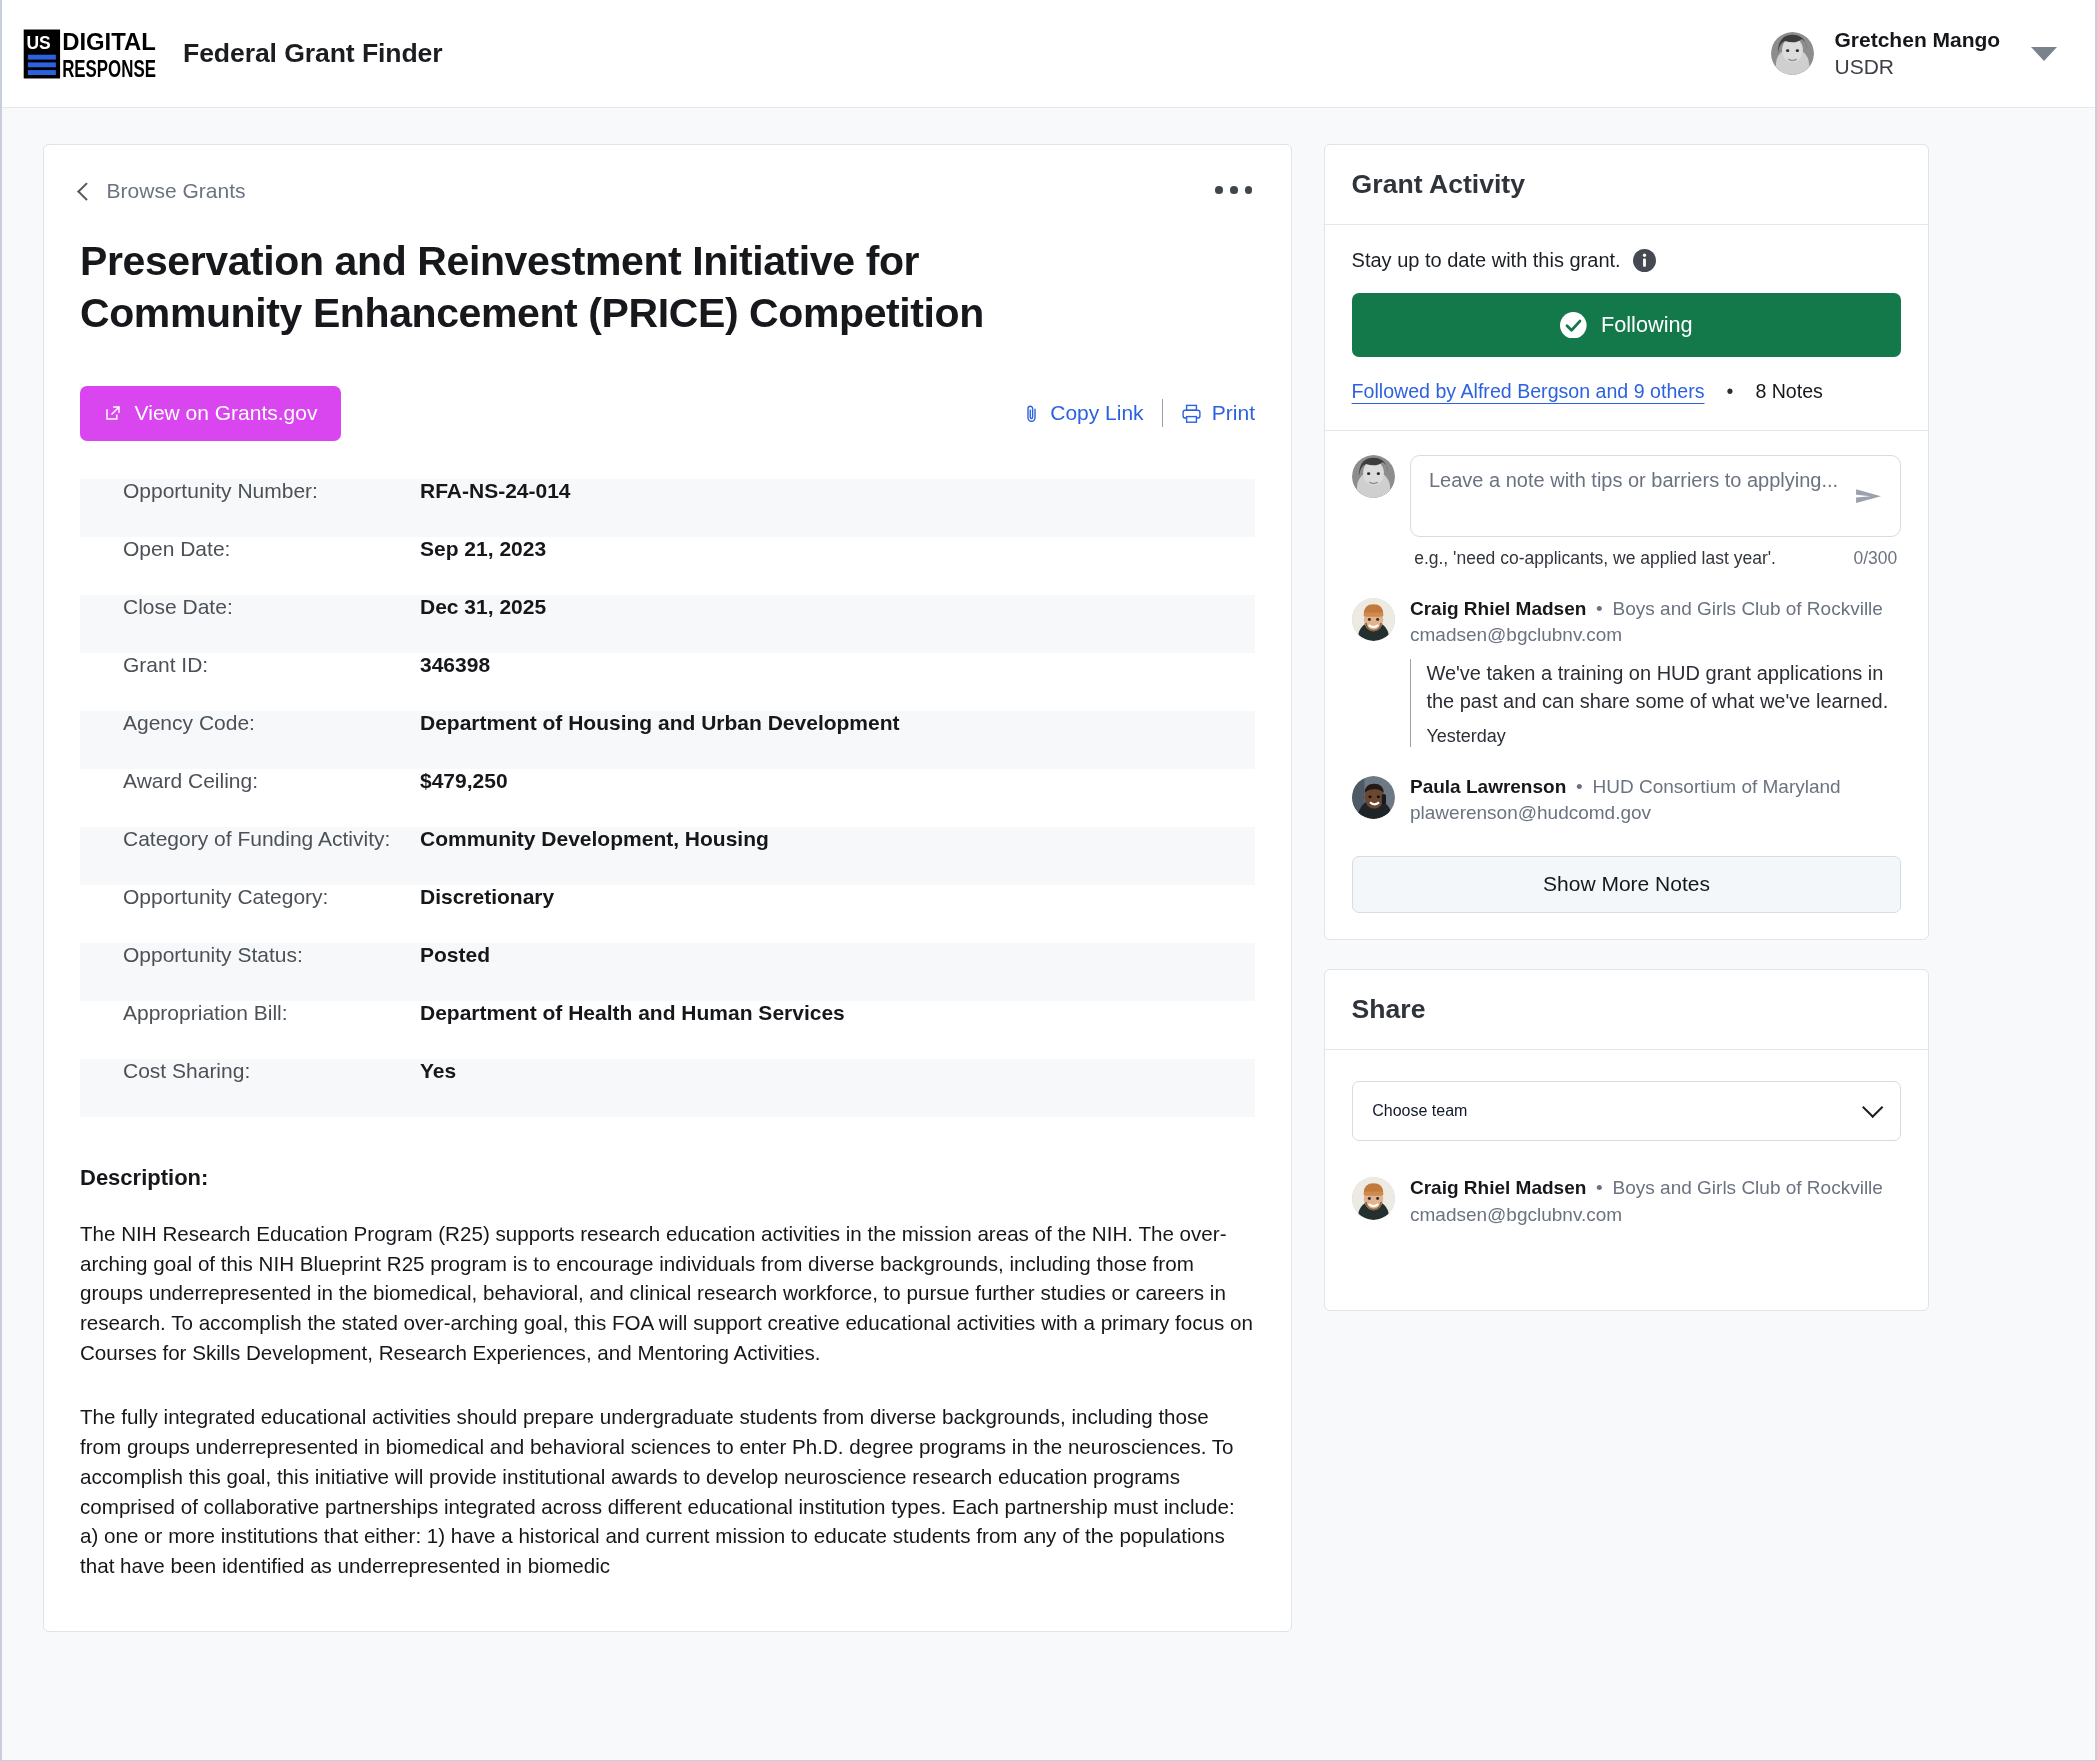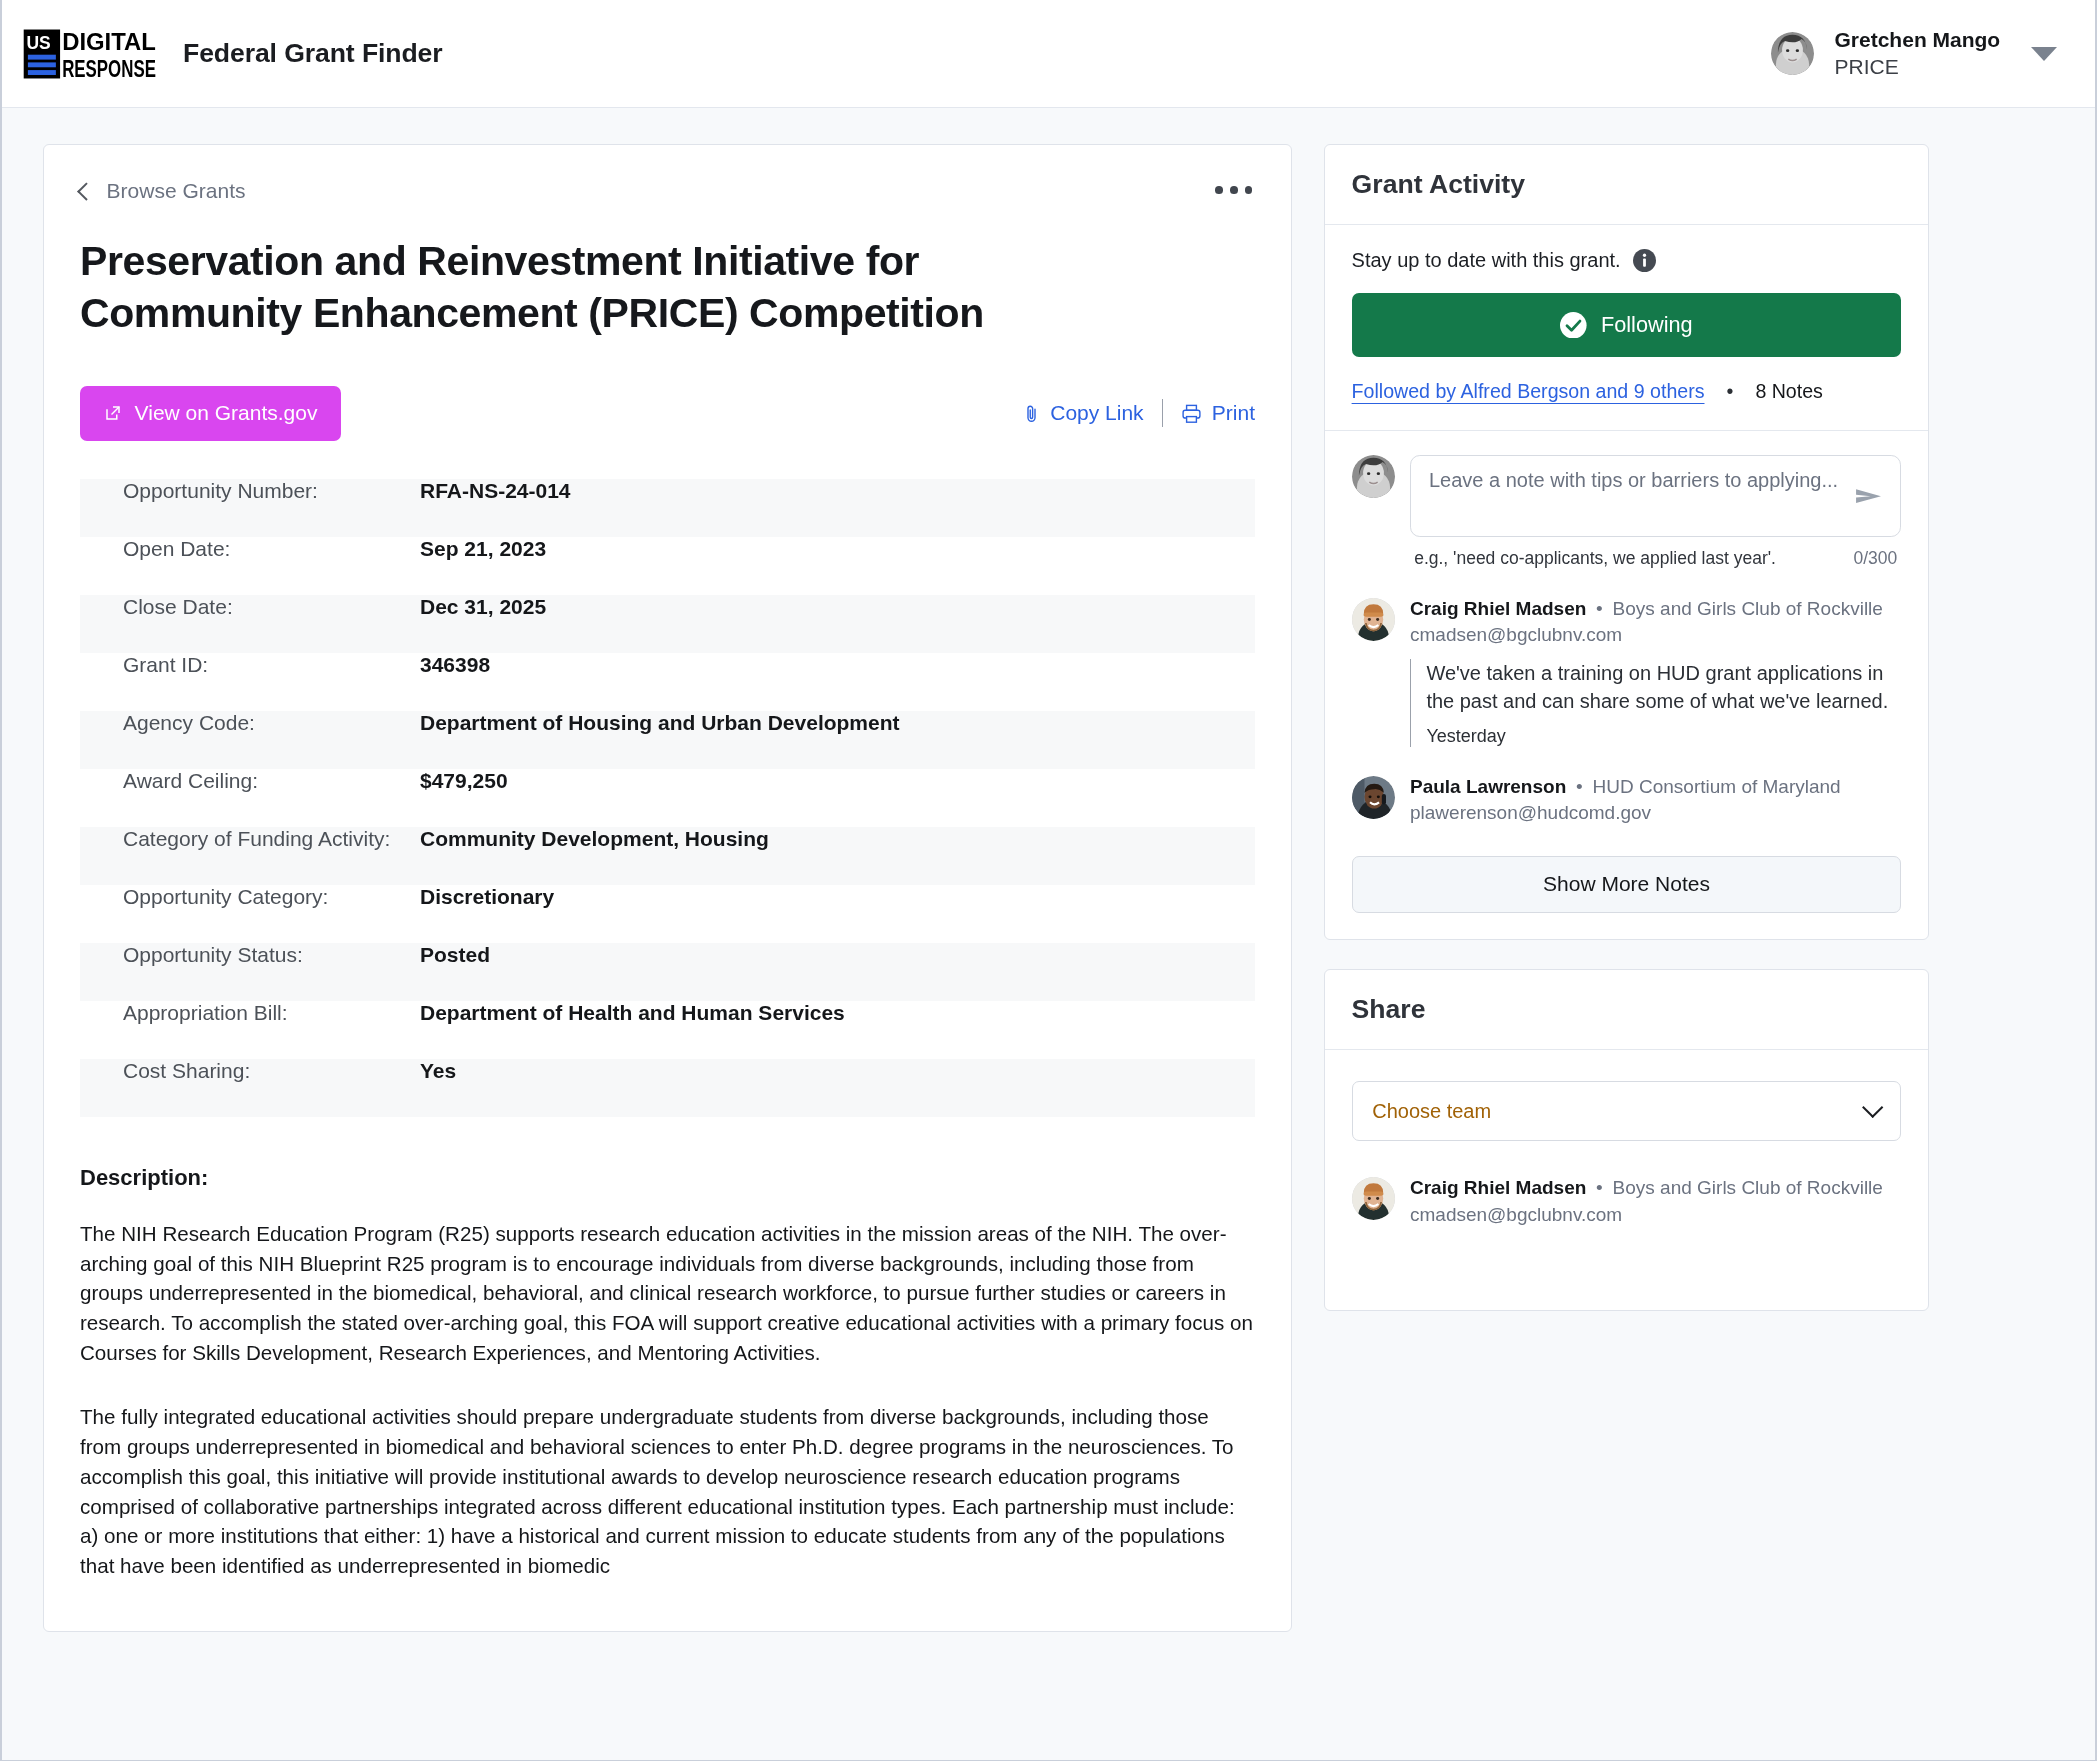--- a/index.html
+++ b/index.html
@@ -279,21 +279,21 @@
   .share-body { padding: 31px 26.6px 84px 26.6px; }
   .select-box {
     border: 1.4px solid #d7dbe2;
     border-radius: 7px;
     height: 60px;
     display: flex; align-items: center;
     padding: 0 19.6px;
     cursor: pointer;
     background: #fff;
   }
-  .select-text { font-size: 20px; color: #a16207; }
+  .select-text { font-size: 16px; color: #0f172a; }
   .chev-down-thin {
     margin-left: auto;
     width: 15.4px; height: 15.4px;
     border-right: 2.8px solid #1b1d21;
     border-bottom: 2.8px solid #1b1d21;
     transform: rotate(45deg);
     margin-top: -7px;
   }
   .share-person { margin-top: 36px; display: flex; gap: 15.4px; }
 </style>
@@ -328,21 +328,21 @@
           <circle cx="31" cy="47" r="24" fill="#cfcfcf"></circle>
           <ellipse cx="31" cy="26" rx="15" ry="18" fill="#dcdcdc"></ellipse>
           <path d="M10 26 Q12 4 31 4 Q50 4 52 26 Q52 14 44 10 Q36 18 20 13 Q12 16 10 30 Z" fill="#3d3d3d"></path>
           <ellipse cx="24" cy="27" rx="2.4" ry="2" fill="#2b2b2b"></ellipse>
           <ellipse cx="38" cy="27" rx="2.4" ry="2" fill="#2b2b2b"></ellipse>
           <path d="M25 39 Q31 43 37 39" stroke="#9b8f8f" stroke-width="2" fill="none"></path>
         </g>
       </svg>
       <div class="user-text">
         <div class="user-name">Gretchen Mango</div>
-        <div class="user-org">PRICE</div>
+        <div class="user-org">USDR</div>
       </div>
       <div class="caret-down"></div>
     </div>
   </div>
 
   <div class="content">
 
     <div class="card main-card">
 
       <div class="crumbrow">

